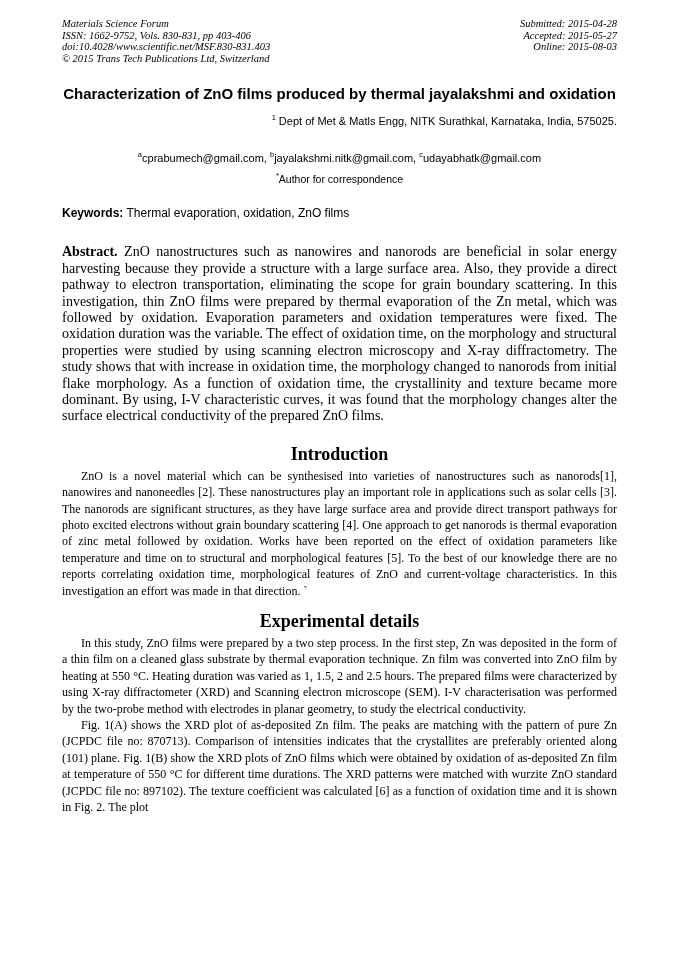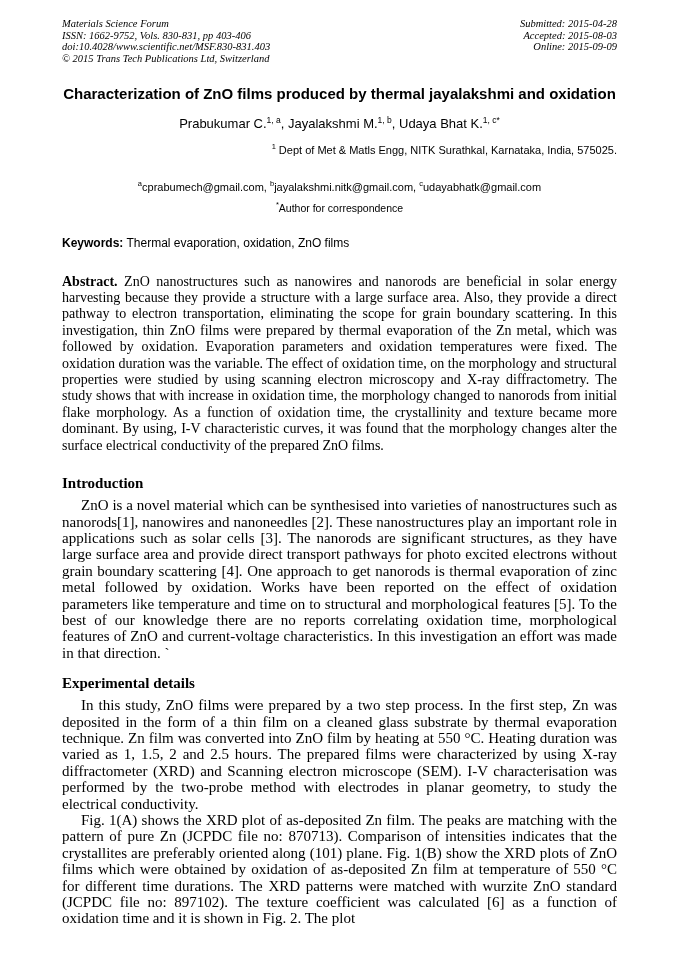--- a/index.html
+++ b/index.html
@@ -74,60 +74,57 @@
   
   .abstract {
     margin-top: 24px;
     font-size: 14px;
     line-height: 16.4px;
     text-align: justify;
   }
   .abstract b { font-weight: bold; }
   .abstract b::after { content: "\00a0"; }
   .section-heading {
-    font-size: 15px;
+    font-size: 18px;
     font-weight: bold;
     line-height: 16px;
     margin-bottom: 6px;
-    text-align: left;
+    text-align: center;
   }
   .sh-intro { margin-top: 21px; }
   .sh-exp { margin-top: 14px; }
   .sh-res { margin-top: 12px; }
   .body-para {
-    font-size: 15px;
+    font-size: 12px;
     line-height: 16.4px;
     text-align: justify;
     text-indent: 19px;
   }
 </style>
 </head>
 <body>
 
 <div class="page">
 
   <header class="pub-header">
     <div class="pub-left">
       <div>Materials Science Forum</div>
       <div>ISSN: 1662-9752, Vols. 830-831, pp 403-406</div>
       <div>doi:10.4028/www.scientific.net/MSF.830-831.403</div>
       <div>© 2015 Trans Tech Publications Ltd, Switzerland</div>
     </div>
     <div class="pub-right">
       <div>Submitted: 2015-04-28</div>
-      <div>Accepted: 2015-08-03</div>
-      <div>Online: 2015-09-09</div>
+      <div>Accepted: 2015-05-27</div>
+      <div>Online: 2015-08-03</div>
     </div>
   </header>
 
   <h1 class="title">Characterization of ZnO films produced by thermal jayalakshmi and oxidation</h1>
 
-  <div class="authors">
-    <span><span>Prabukumar C.</span><sup>1, a</sup><span>, </span></span><span><span>Jayalakshmi M.</span><sup>1, b</sup><span>, </span></span><span><span>Udaya Bhat K.</span><sup>1, c*</sup><span></span></span>
-  </div>
 
   <div class="affiliation">
     <sup>1</sup><span> Dept of Met &amp; Matls Engg, NITK Surathkal, Karnataka, India, 575025.</span>
   </div>
 
   <div class="emails">
     <span><sup>a</sup><span>cprabumech@gmail.com</span><span>, </span></span><span><sup>b</sup><span>jayalakshmi.nitk@gmail.com</span><span>, </span></span><span><sup>c</sup><span>udayabhatk@gmail.com</span><span></span></span>
   </div>
 
   <div class="correspondence">

